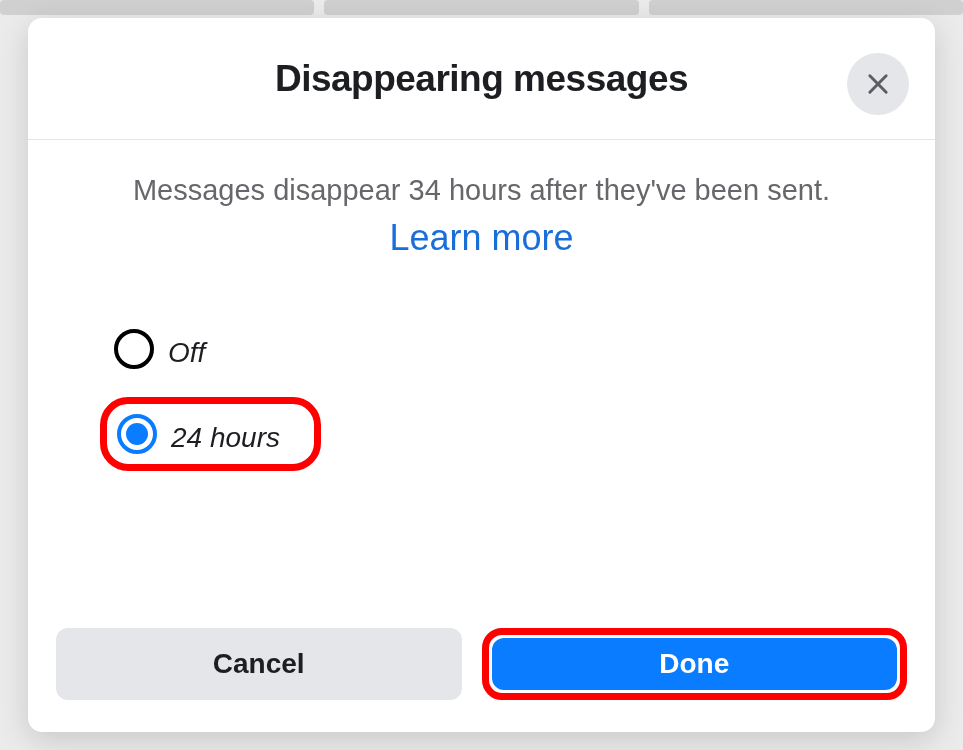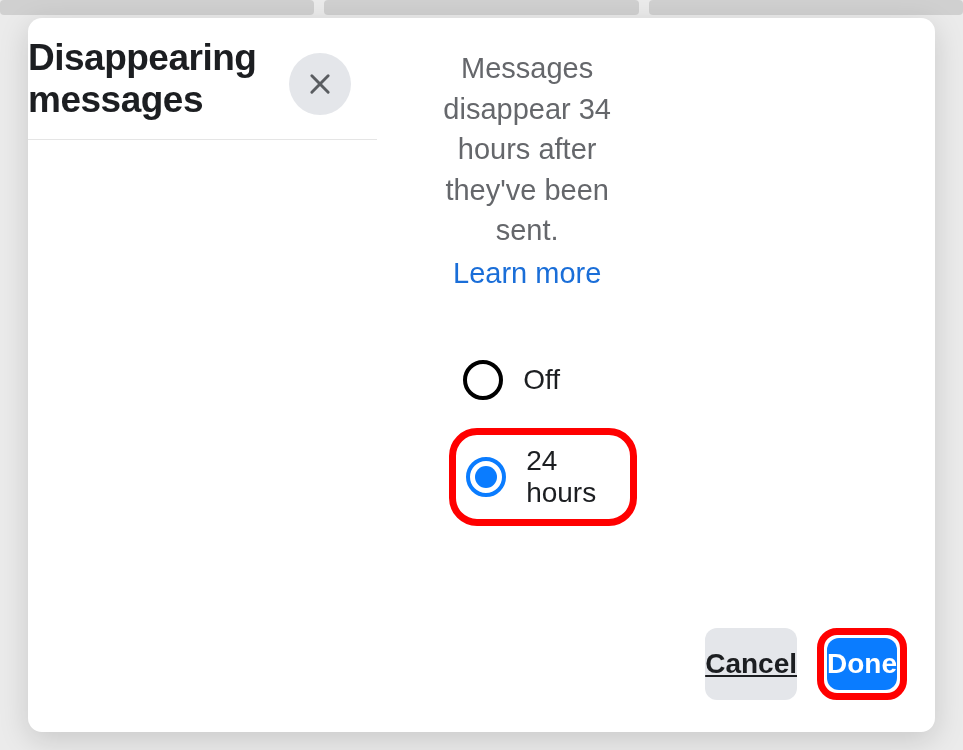--- a/index.html
+++ b/index.html
@@ -44,21 +44,21 @@
     .modal {
       position: absolute;
       top: 18px;
       left: 28px;
       right: 28px;
       bottom: 18px;
       background: #ffffff;
       border-radius: 14px;
       box-shadow: 0 8px 30px rgba(0,0,0,0.15);
       display: flex;
-      flex-direction: row;
+      flex-direction: column;
     }
     
     .modal-header {
       position: relative;
       height: 122px;
       display: flex;
       align-items: center;
       justify-content: center;
       border-bottom: 1px solid #e5e5e5;
     }
@@ -101,41 +101,42 @@
       text-align: center;
       font-size: 29px;
       color: #65676b;
       line-height: 1.4;
       padding: 0 8px;
     }
     
     .learn-more {
       display: block;
       text-align: center;
-      font-size: 29px;
+      font-size: 36px;
       color: #1a6ed8;
       margin-top: 6px;
       text-decoration: none;
       cursor: pointer;
     }
     
     .options {
       margin-top: 58px;
       padding-left: 32px;
     }
     
     .radio-option {
       display: flex;
-      align-items: center;
-      gap: 20px;
+      align-items: flex-end;
+      gap: 14px;
       padding: 12px 22px 12px 14px;
       margin-bottom: 16px;
       cursor: pointer;
       border-radius: 28px;
       width: fit-content;
+      font-style: italic;
     }
     
     .radio-option.highlighted {
       border: 7px solid #ff0000;
       border-radius: 28px;
       padding: 10px 34px 10px 10px;
     }
     
     .radio-circle {
       width: 40px;
@@ -178,21 +179,20 @@
       flex: 1;
       height: 72px;
       border-radius: 12px;
       font-size: 28px;
       font-weight: 600;
       border: none;
       cursor: pointer;
       display: flex;
       align-items: center;
       justify-content: center;
-      text-decoration: underline;
     }
     
     .cancel-button {
       background: #e4e6ea;
       color: #1c1e21;
     }
     
     .done-wrap {
       flex: 1;
       border: 7px solid #ff0000;

